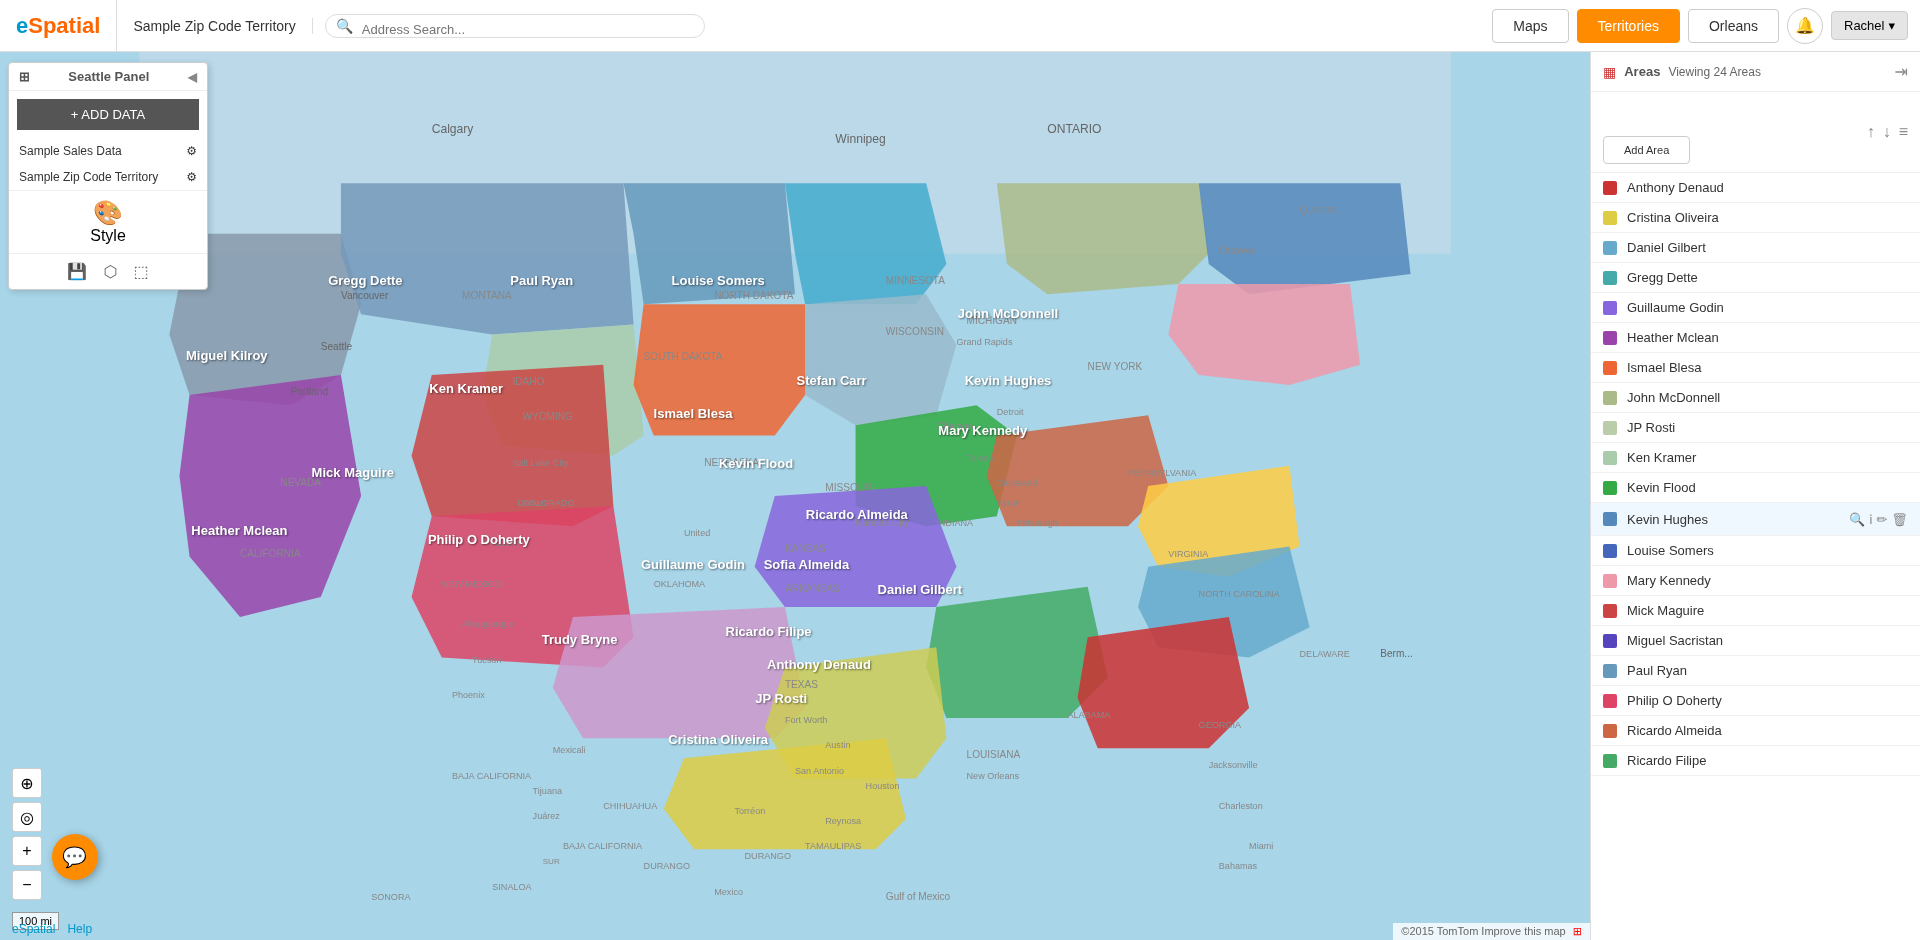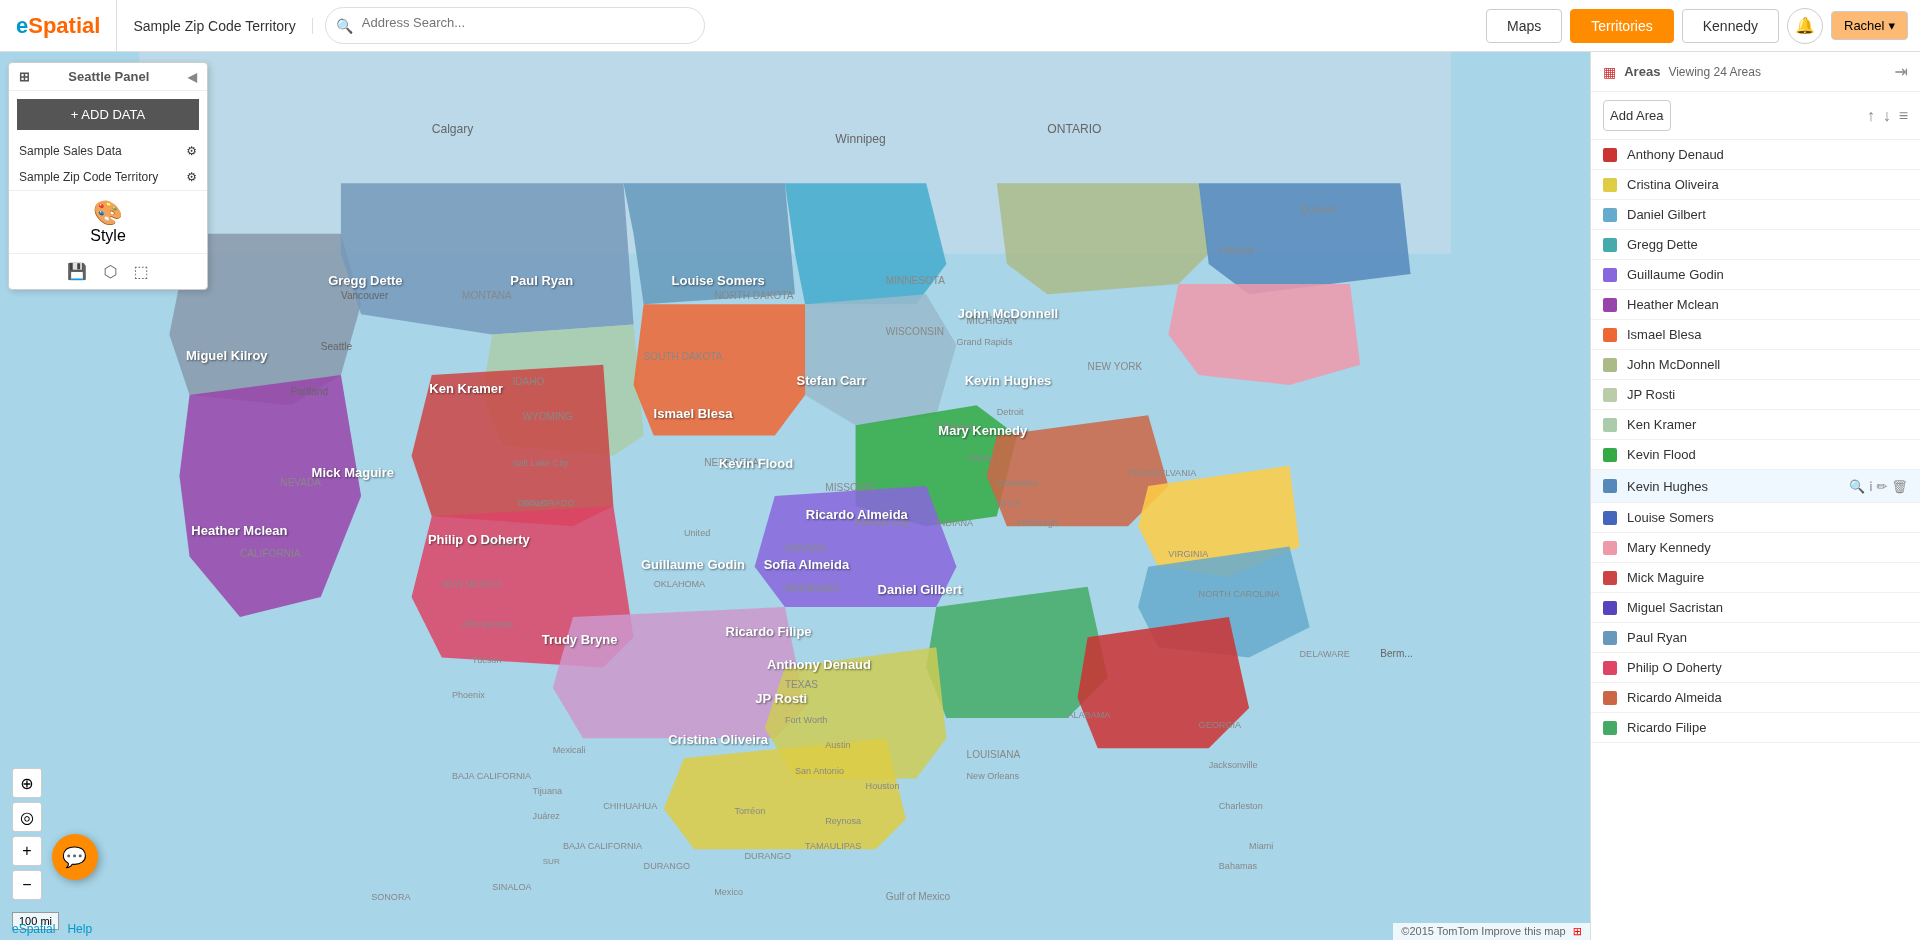--- a/index.html
+++ b/index.html
@@ -31,21 +31,21 @@
       padding: 8px 20px; border-radius: 4px; border: 1px solid #ccc;
       background: #fff; font-size: 14px; cursor: pointer; color: #333;
     }
     .nav-btn.active { background: #ff8c00; color: #fff; border-color: #ff8c00; }
     #bell-btn {
       width: 36px; height: 36px; border-radius: 50%; border: 1px solid #ccc;
       background: #fff; cursor: pointer; font-size: 16px; display: flex; align-items: center; justify-content: center;
     }
     #user-btn {
       padding: 6px 12px; border: 1px solid #ccc; border-radius: 4px;
-      background: #fdba74; cursor: pointer; font-size: 13px; display: flex; align-items: center; gap: 4px;
+      background: #e5e5e5; cursor: pointer; font-size: 13px; display: flex; align-items: center; gap: 4px;
     }
 
     
     #map-container {
       position: absolute; top: 52px; left: 0; right: 330px; bottom: 0;
       background: #a8d5e8; overflow: hidden;
     }
 
     
     #map-svg { width: 100%; height: 100%; }
@@ -113,22 +113,22 @@
     }
     #rp-title { display: flex; align-items: center; gap: 8px; font-size: 13px; color: #333; }
     #areas-label { font-weight: bold; color: #555; }
     #viewing-text { color: #666; font-size: 12px; }
     #rp-expand { cursor: pointer; color: #888; }
     #add-area-row {
       display: flex; align-items: center; justify-content: space-between;
       padding: 8px 12px; border-bottom: 1px solid #eee;
     }
     #add-area-btn {
-      padding: 7px 6px; background: #fff; border: 1px solid #ccc;
-      border-radius: 4px; cursor: pointer; font-size: 13px; color: #333;
+      padding: 7px 20px; background: #fff; border: 1px solid #ccc;
+      border-radius: 4px; cursor: pointer; font-size: 11px; color: #333; margin-top: 36px;
     }
     #rp-icons { display: flex; gap: 8px; align-items: center; }
     #rp-icons span { font-size: 16px; color: #888; cursor: pointer; }
     #optimize-row {
       text-align: right; padding: 2px 12px 6px;
       font-size: 12px; color: #0099cc; cursor: pointer; text-decoration: underline;
     }
     #area-list-header {
       display: flex; align-items: center; justify-content: space-between;
       padding: 6px 12px; background: #f9f9f9; border-bottom: 1px solid #eee;
@@ -188,26 +188,26 @@
   <div id="logo-area">
     <span id="logo-text" style="color: rgb(255, 102, 0); font-weight: bold; font-size: 22px;">
       <span id="logo-e" style="color: rgb(0, 153, 204);">e</span><span>Spatial</span>
     </span>
   </div>
   <div id="map-title">
     <span>Sample Zip Code Territory</span>
   </div>
   <div id="search-area" style="position:relative;">
     <span style="position:absolute;left:24px;top:50%;transform:translateY(-50%);color:#888;font-size:14px;">🔍</span>
-    <input id="search-input" type="text" style="width: 380px; padding-left: 36px; border: 1px solid rgb(221, 221, 221); border-radius: 20px; padding-top: 7px; padding-bottom: 13px; font-size: 13px; color: rgb(153, 153, 153); outline: none;" placeholder="Address Search...">
+    <input id="search-input" type="text" style="width: 380px; padding-left: 36px; border: 1px solid rgb(221, 221, 221); border-radius: 20px; padding-top: 7px; padding-bottom: 0; font-size: 13px; color: rgb(153, 153, 153); outline: none;" placeholder="Address Search...">
   </div>
   <div id="nav-buttons">
     <button class="nav-btn">Maps</button>
     <button class="nav-btn active">Territories</button>
-    <button class="nav-btn">Kennedy</button>
+    <button class="nav-btn">Orleans</button>
     <button id="bell-btn">🔔</button>
     <button id="user-btn">
       <span>Rachel</span>
       <span>▾</span>
     </button>
   </div>
 </div>
 
 <div id="map-container">
   

